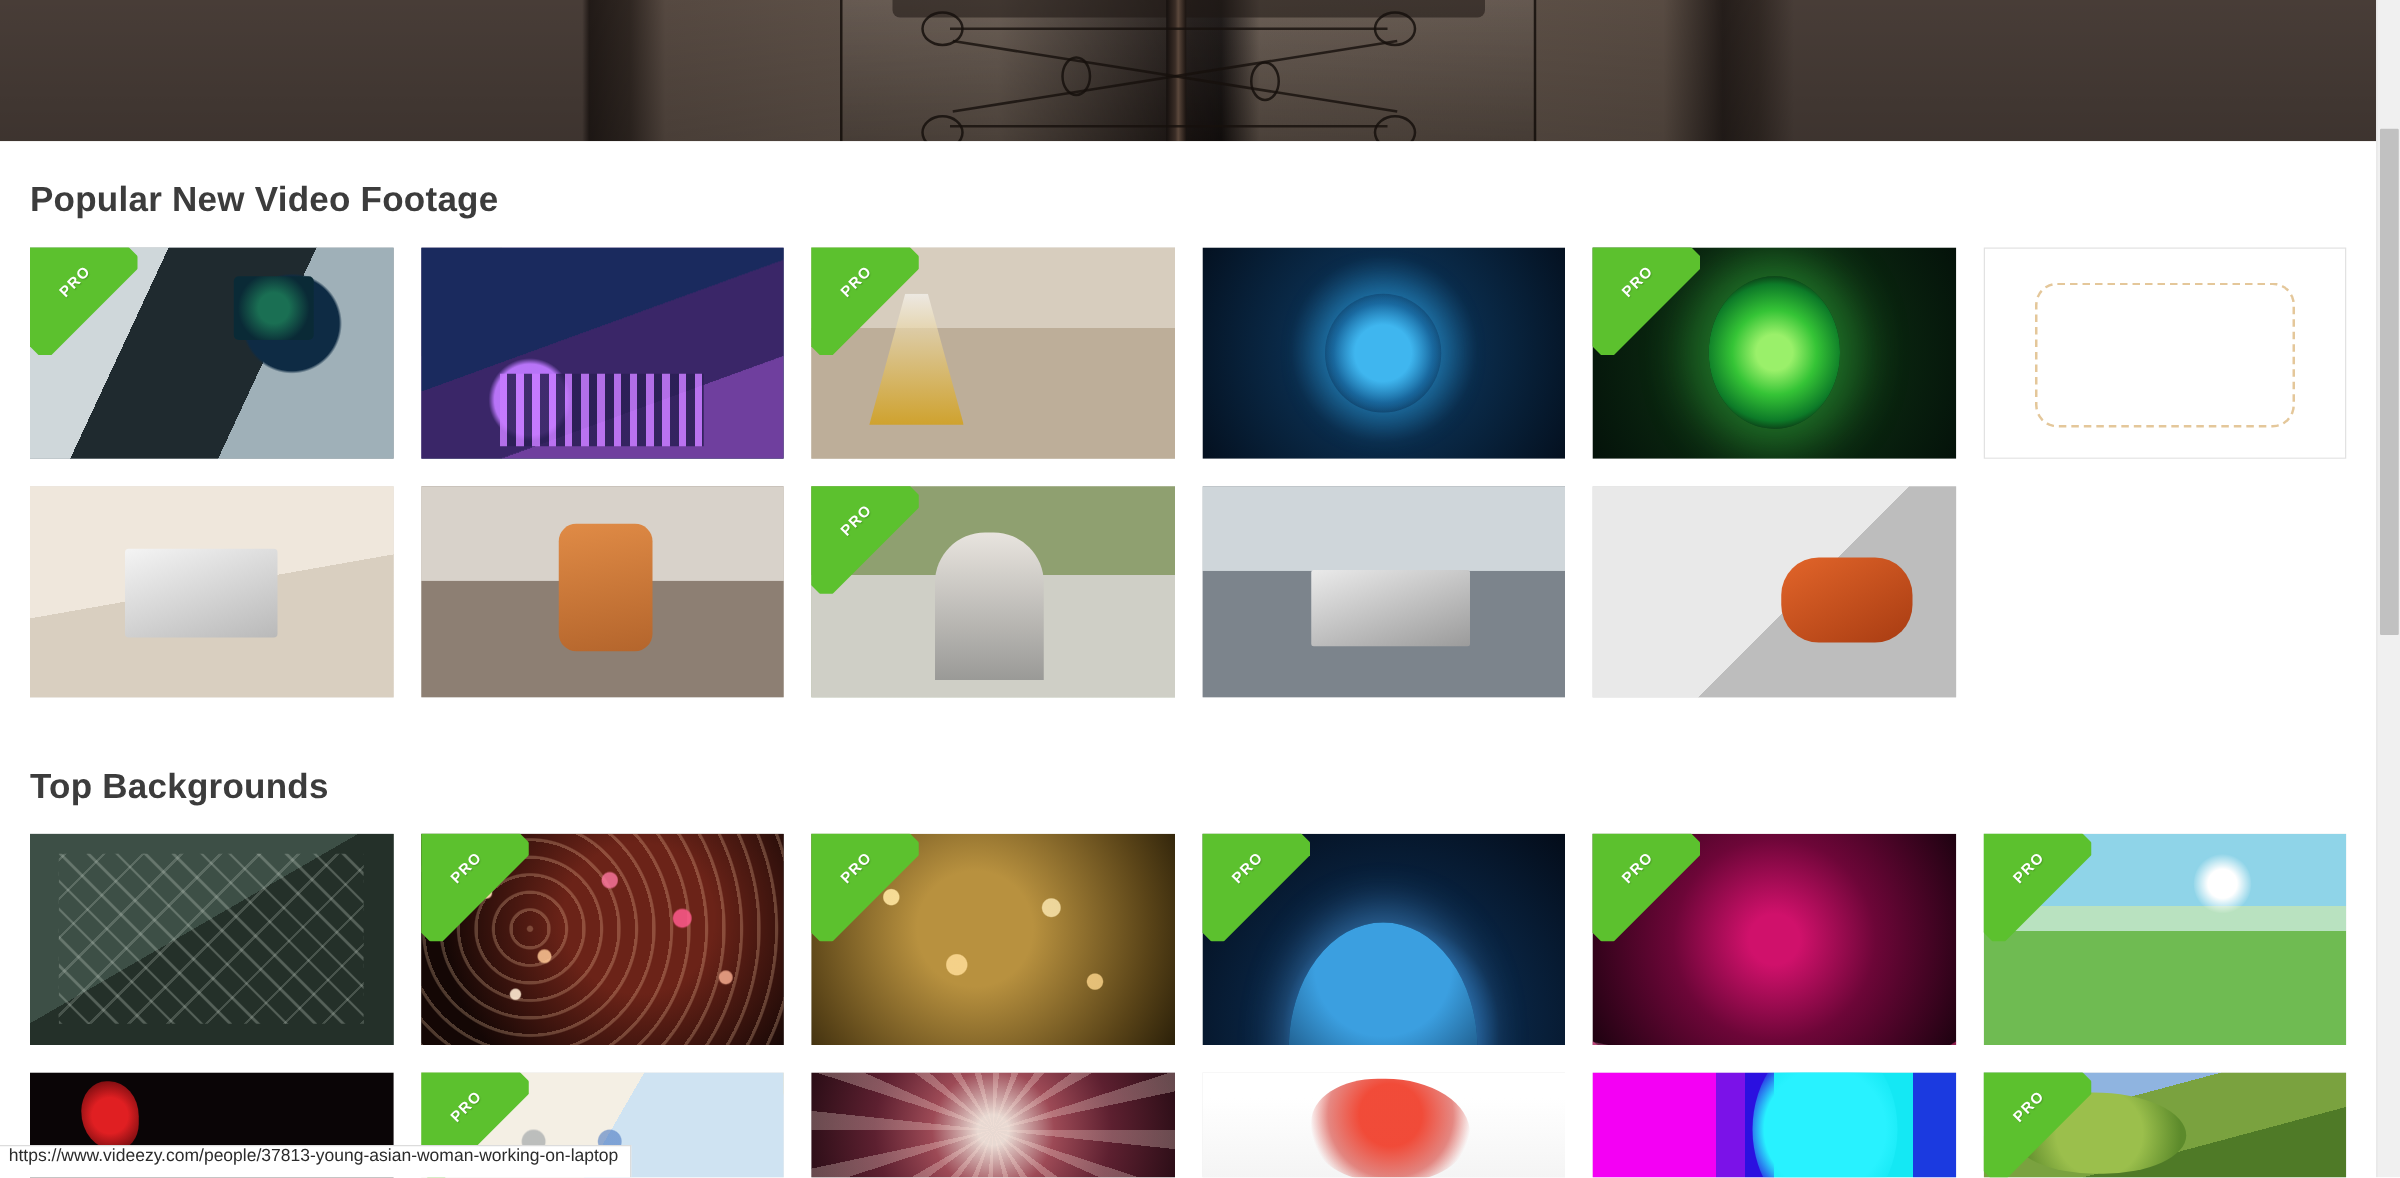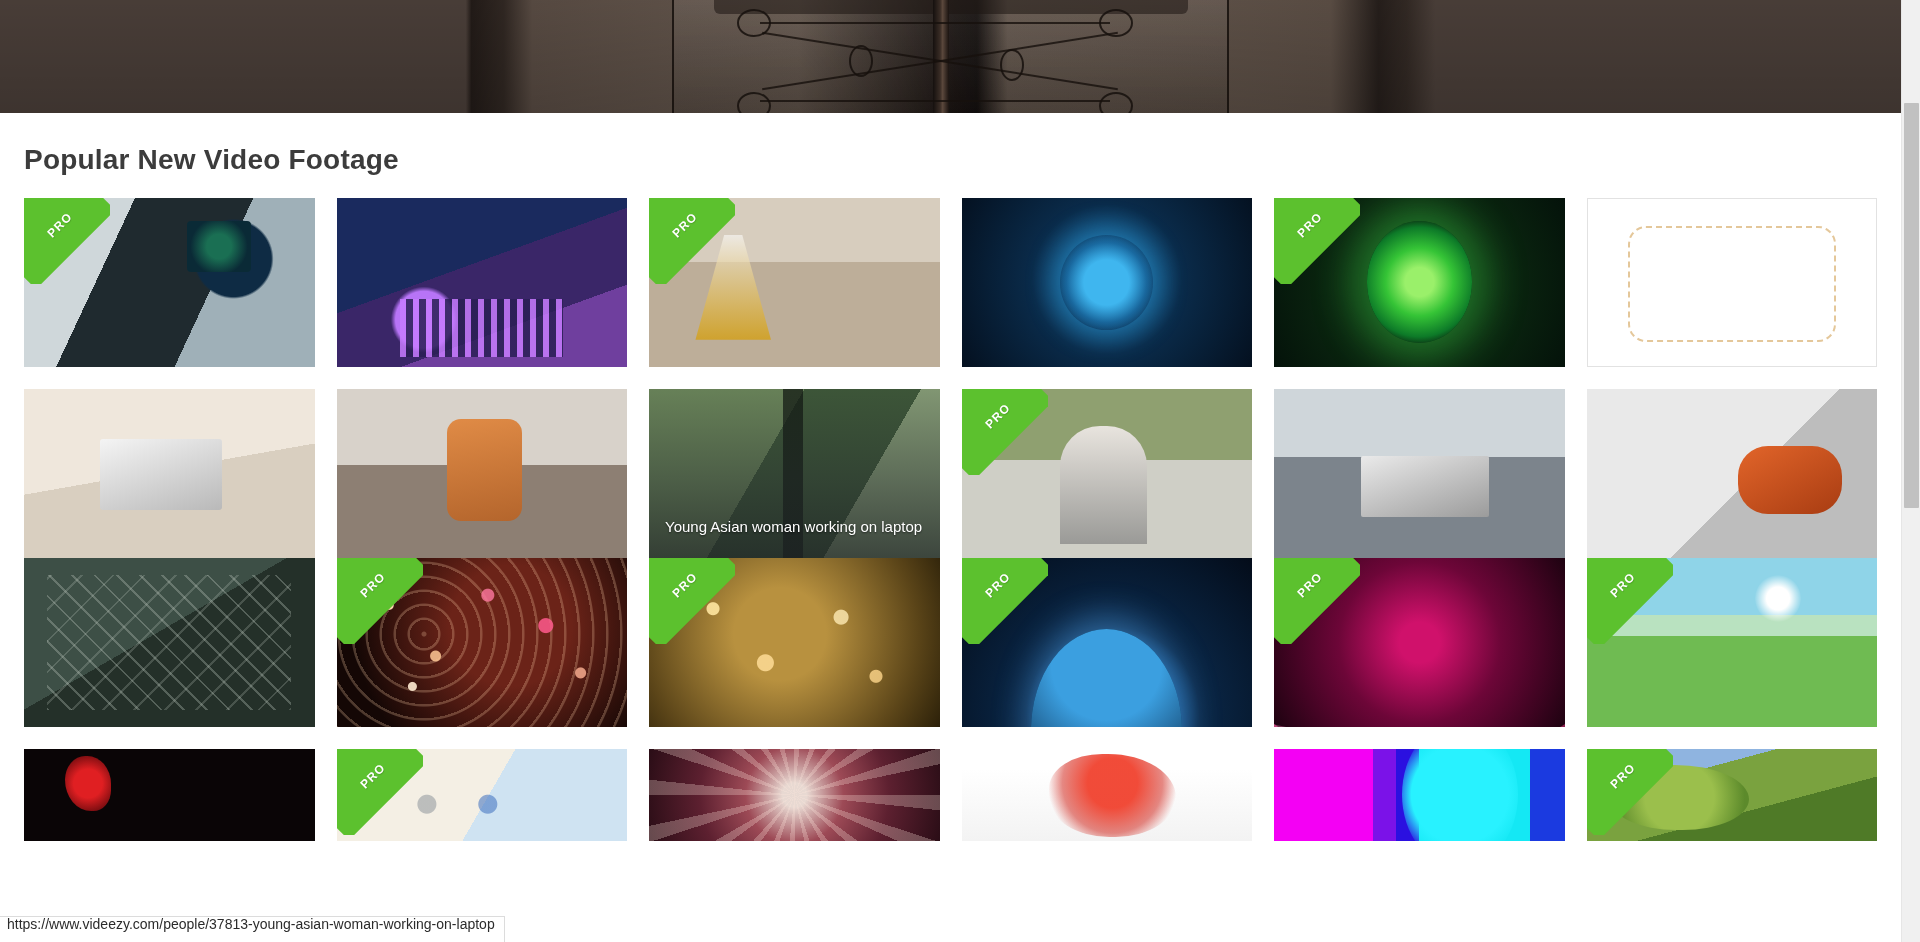--- a/index.html
+++ b/index.html
@@ -365,40 +365,35 @@
             </div>
           </div>
           <div class="grid" style="margin-top: 22px;">
             <div class="card">
               <div class="thumb t-laptopdesk"></div>
             </div>
             <div class="card">
               <div class="thumb t-couple"></div>
             </div>
             <div class="card">
-              <div class="thumb t-window"></div>
-              <div class="caption">
-                <div class="caption-text">Young Asian woman working on laptop</div>
-              </div>
-            </div>
-            <div class="card">
               <div class="thumb t-mask"></div>
               <div class="pro">
                 <span class="pro-label">PRO</span>
               </div>
             </div>
             <div class="card">
               <div class="thumb t-office"></div>
             </div>
             <div class="card">
               <div class="thumb t-clean"></div>
             </div>
           </div>
         </div>
         <div class="section">
+          <h2 class="section-title second">Top Backgrounds</h2>
           <div class="grid">
             <div class="card">
               <div class="thumb t-circuit"></div>
             </div>
             <div class="card">
               <div class="thumb t-bokeh"></div>
               <div class="pro">
                 <span class="pro-label">PRO</span>
               </div>
             </div>

